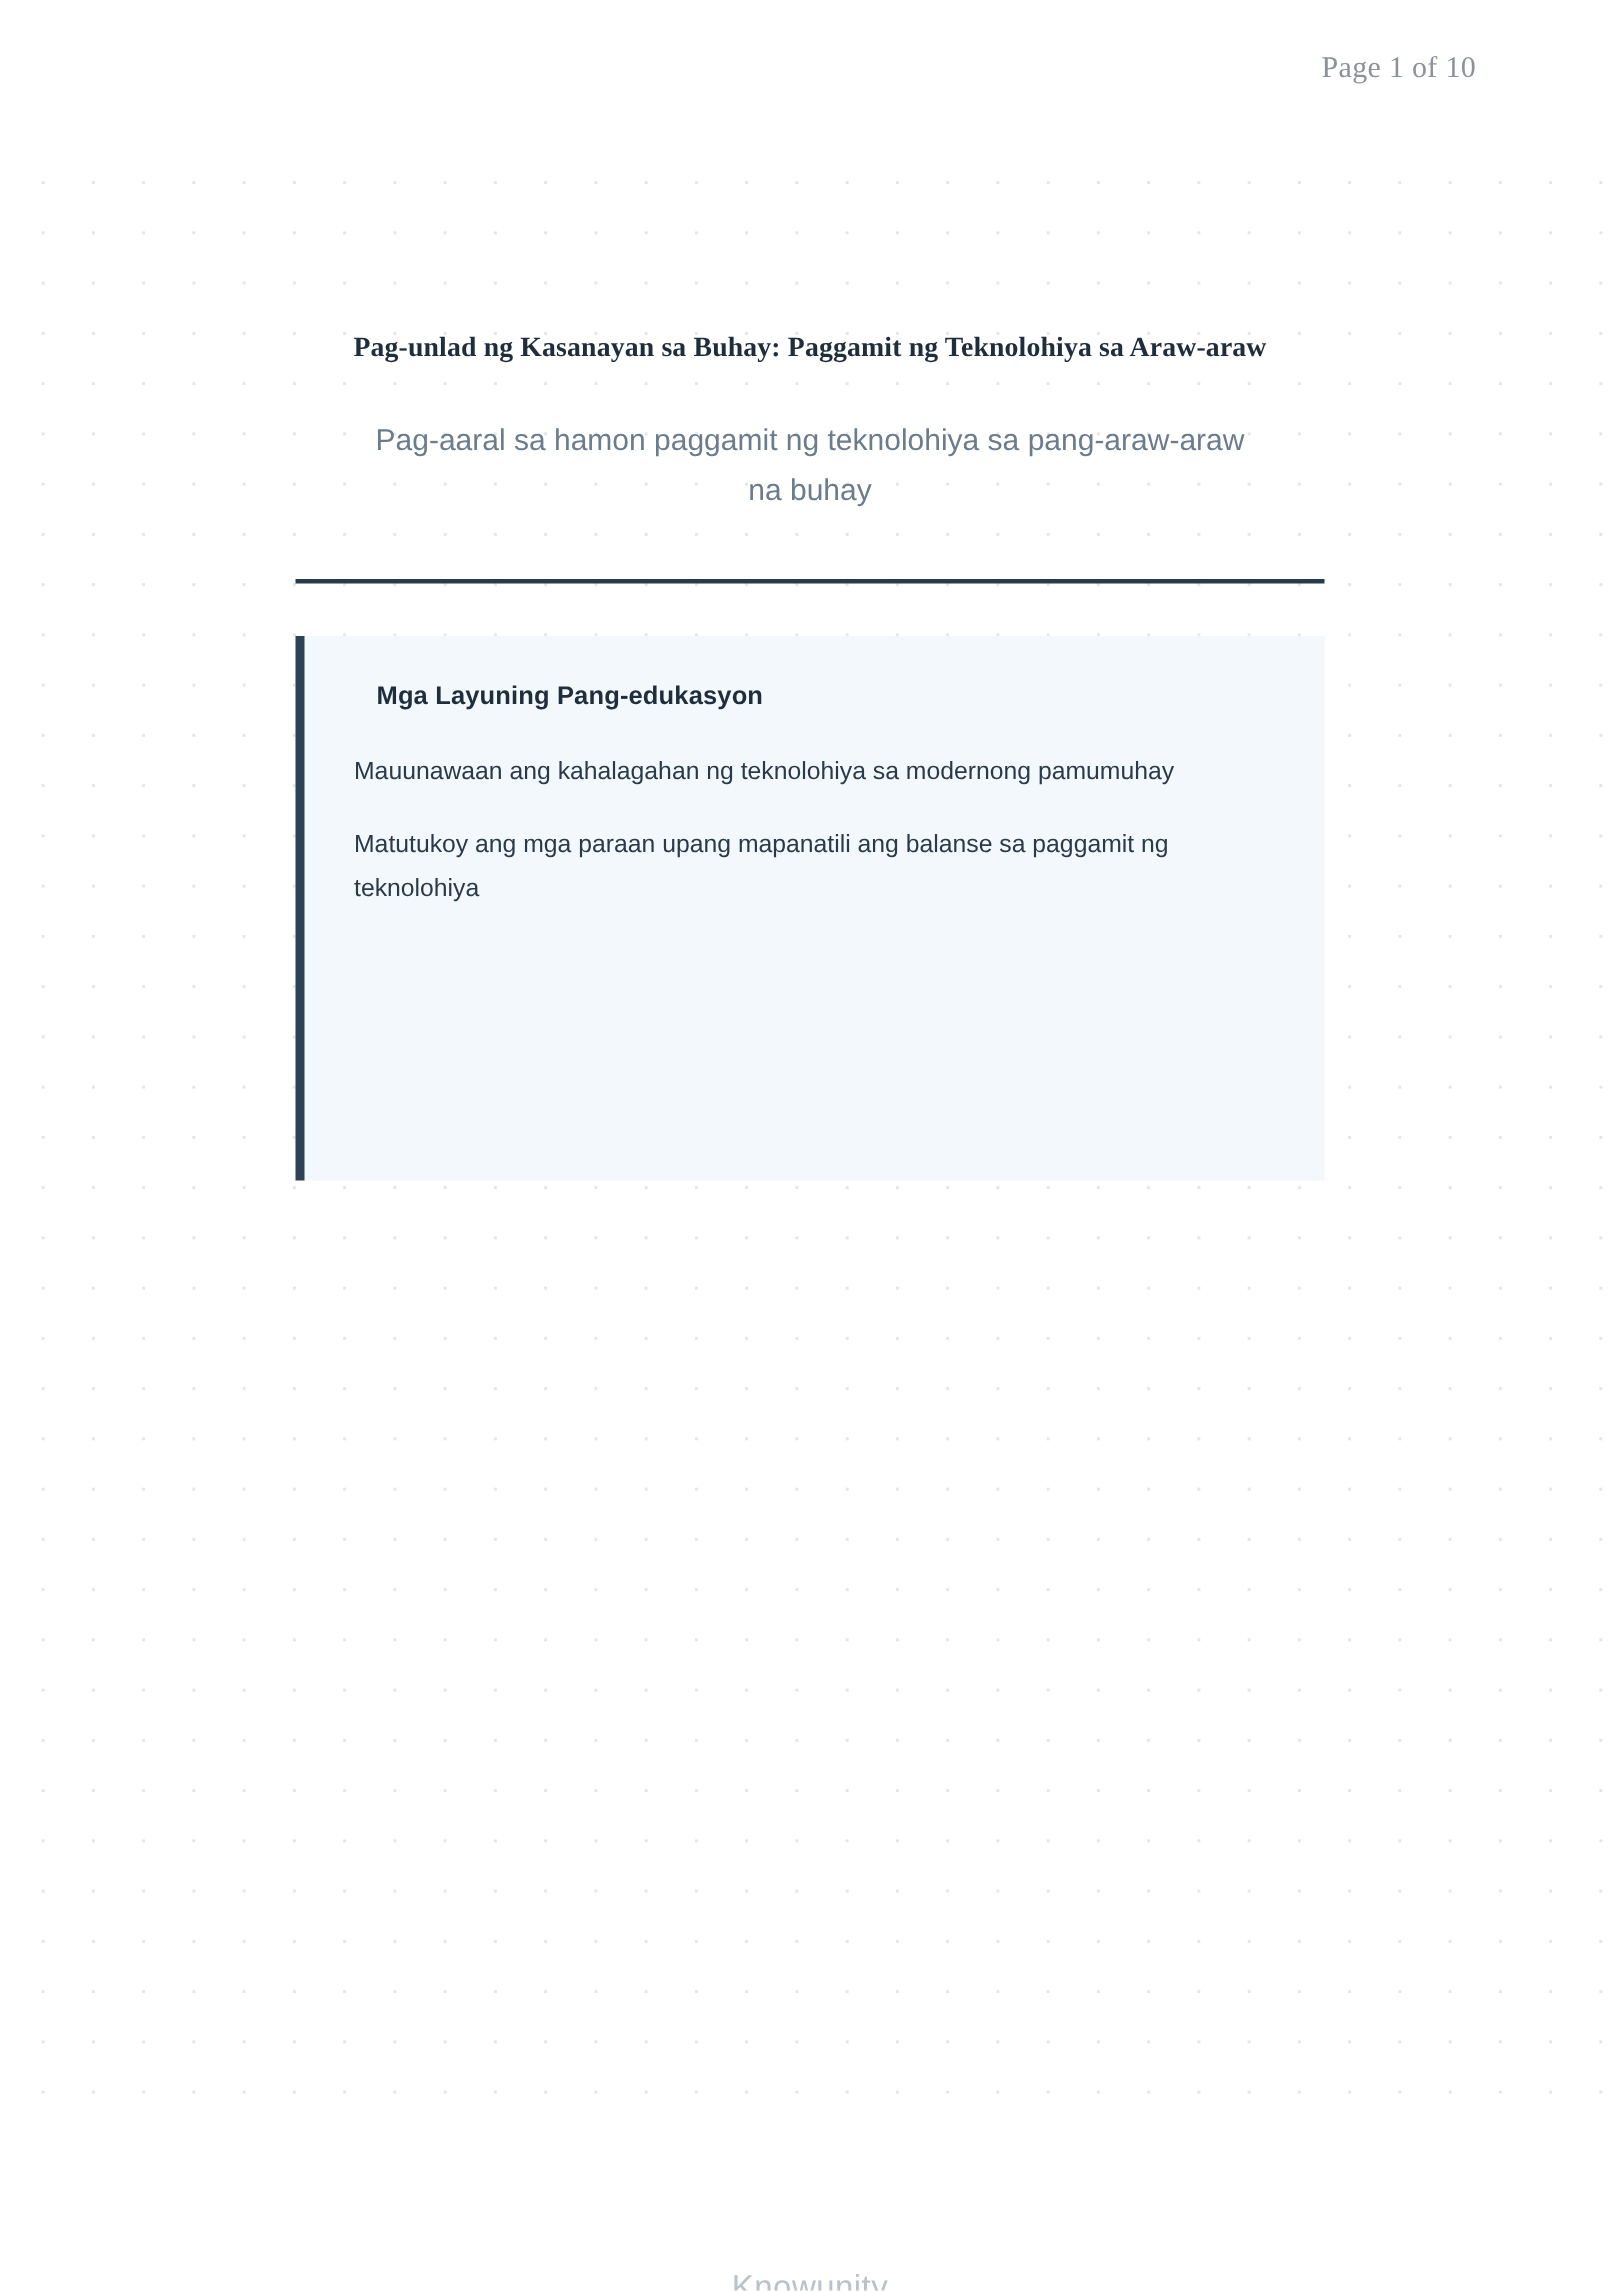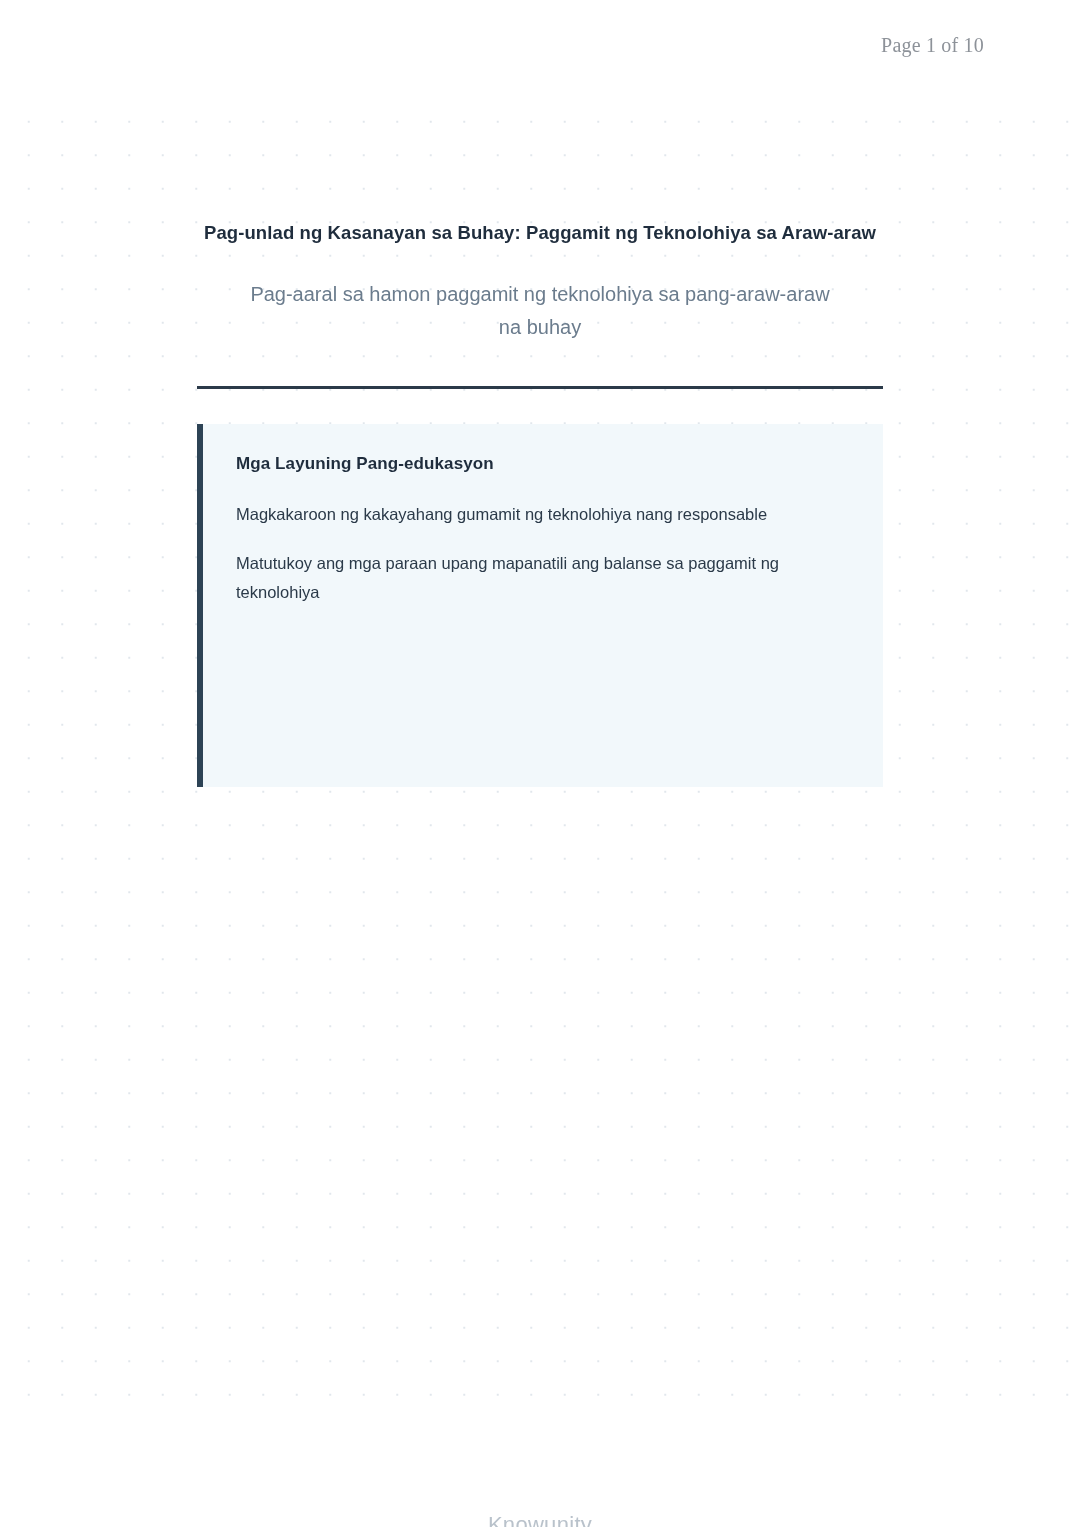--- a/index.html
+++ b/index.html
@@ -50,20 +50,21 @@
   .doc-title {
     position: absolute;
     left: 140px;
     top: 222px;
     width: 800px;
     text-align: center;
     font-size: 18.5px;
     font-weight: bold;
     color: #1f2d3d;
     letter-spacing: 0.1px;
+    font-family: Liberation Serif, serif;
   }
 
   .doc-subtitle {
     position: absolute;
     left: 240px;
     top: 278px;
     width: 600px;
     text-align: center;
     font-size: 20px;
     line-height: 33px;
@@ -88,21 +89,21 @@
     min-height: 363px;
     background: #f2f8fb;
     border-left: 6px solid #2d4355;
     padding: 30px 38px 34px 33px;
   }
 
   .objectives-heading {
     font-size: 17px;
     font-weight: bold;
     color: #1f2d3d;
-    margin: 0 0 26px 0;
+    margin: 0 0 26px 15px;
     letter-spacing: 0.1px;
   }
 
   .objective-item {
     font-size: 16.5px;
     line-height: 29px;
     color: #2b3a49;
     margin-bottom: 20px;
     font-weight: 400;
   }
@@ -130,19 +131,19 @@
 
   <div class="doc-title">Pag-unlad ng Kasanayan sa Buhay: Paggamit ng Teknolohiya sa Araw-araw</div>
 
   <div class="doc-subtitle">Pag-aaral sa hamon paggamit ng teknolohiya sa pang-araw-araw na buhay</div>
 
   <div class="divider"></div>
 
   <div class="objectives-card">
     <div class="objectives-heading">Mga Layuning Pang-edukasyon</div>
 
-    <div class="objective-item">Magkakaroon ng kakayahang gumamit ng teknolohiya nang responsable</div>
+    <div class="objective-item">Mauunawaan ang kahalagahan ng teknolohiya sa modernong pamumuhay</div>
     <div class="objective-item">Matutukoy ang mga paraan upang mapanatili ang balanse sa paggamit ng teknolohiya</div>
   </div>
 
 </div>
 
 <div class="watermark">Knowunity</div>
 
 </body></html>

